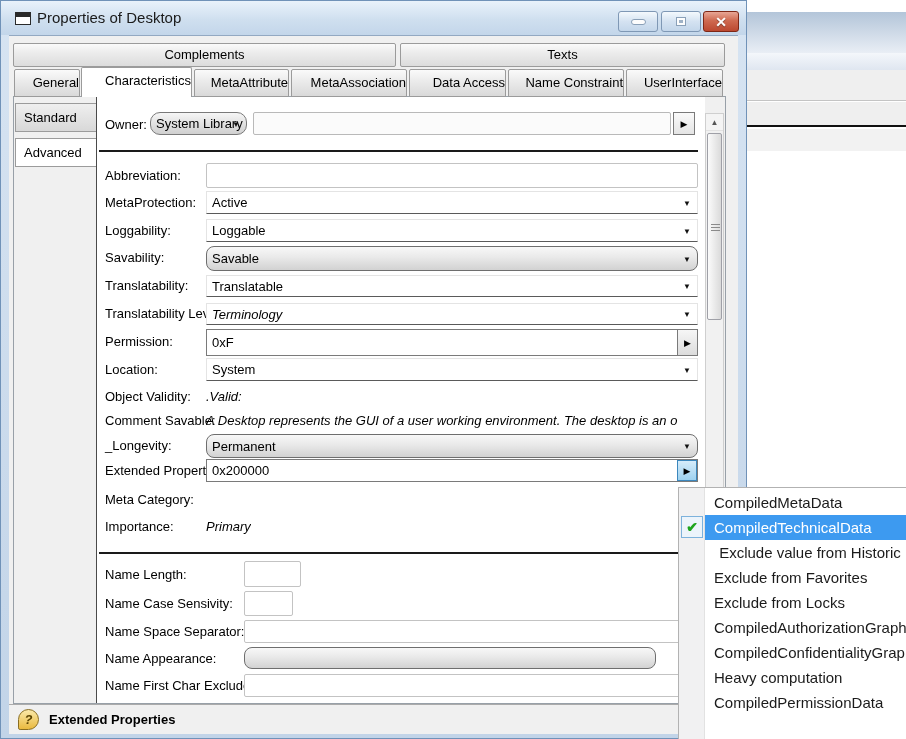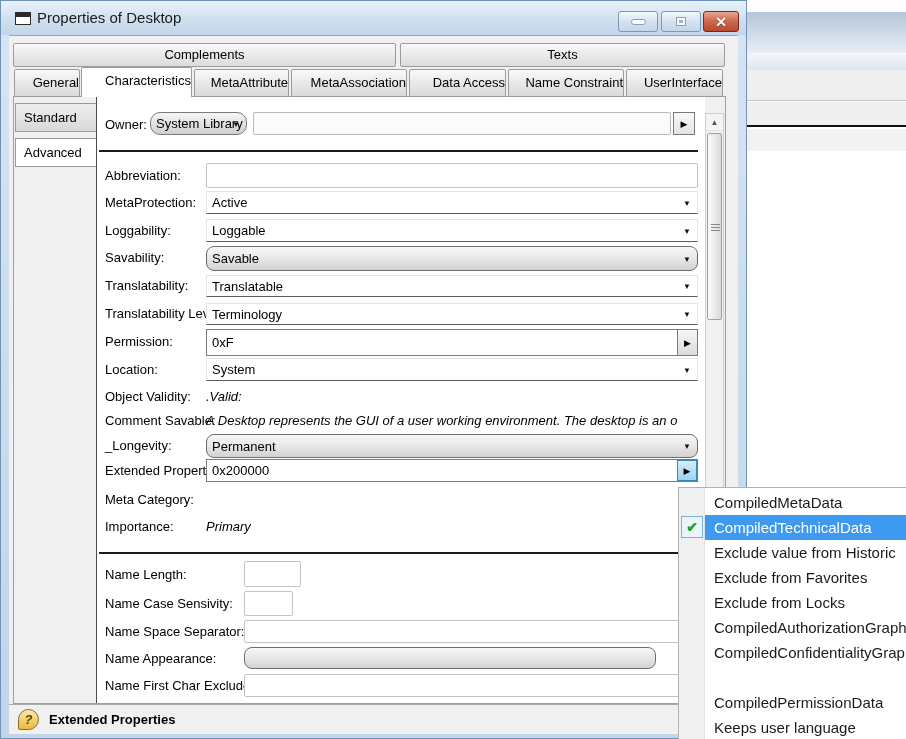--- a/index.html
+++ b/index.html
@@ -178,21 +178,21 @@
             <span class="dd-arrow">▼</span>
           </div>
 
           <span class="lbl" style="top:181px;">Translatability:</span>
           <div class="flat-select" style="left:109px; top:178px; width:492px; height:22px;">
             <span class="fval">Translatable</span>
             <span class="dd-arrow">▼</span>
           </div>
 
           <span class="lbl" style="top:209px;">Translatability Level:</span>
-          <div class="flat-select" style="left:109px; top:206px; width:492px; height:22px;">
+          <div class="flat-select" style="left:109px; top:206px; width:492px; height:22px;font-style:italic;">
             <span class="fval">Terminology</span>
             <span class="dd-arrow">▼</span>
           </div>
 
           <span class="lbl" style="top:237px;">Permission:</span>
           <div class="boxfield" style="left:109px; top:232px; width:492px; height:27px;">
             <span class="fval">0xF</span>
             <span class="expand-btn">
                 <span>▶</span>
               </span>
@@ -263,25 +263,25 @@
           </span>
         <span id="status-text">Extended Properties</span>
       </div>
     </div>
   </div>
 
   <div id="popup-menu">
     <div id="menu-gutter"></div>
     <div class="menu-item sel" style="top:27px;">CompiledTechnicalData</div>
     <div class="menu-item" style="top:2px;">CompiledMetaData</div>
-    <div class="menu-item" style="top:52px;">Exclude value from Historic</div>
+    <div class="menu-item" style="top:52px;text-align:center;">Exclude value from Historic</div>
     <div class="menu-item" style="top:77px;">Exclude from Favorites</div>
     <div class="menu-item" style="top:102px;">Exclude from Locks</div>
     <div class="menu-item" style="top:127px;">CompiledAuthorizationGraph</div>
     <div class="menu-item" style="top:152px;">CompiledConfidentialityGraph</div>
+    <div class="menu-item" style="top:177px;">Heavy computation</div>
     <div class="menu-item" style="top:202px;">CompiledPermissionData</div>
-    <div class="menu-item" style="top:227px;">Keeps user language</div>
     <div id="menu-check">
         <span>✔</span>
       </div>
   </div>
 
 </div>
 
 </body></html>

